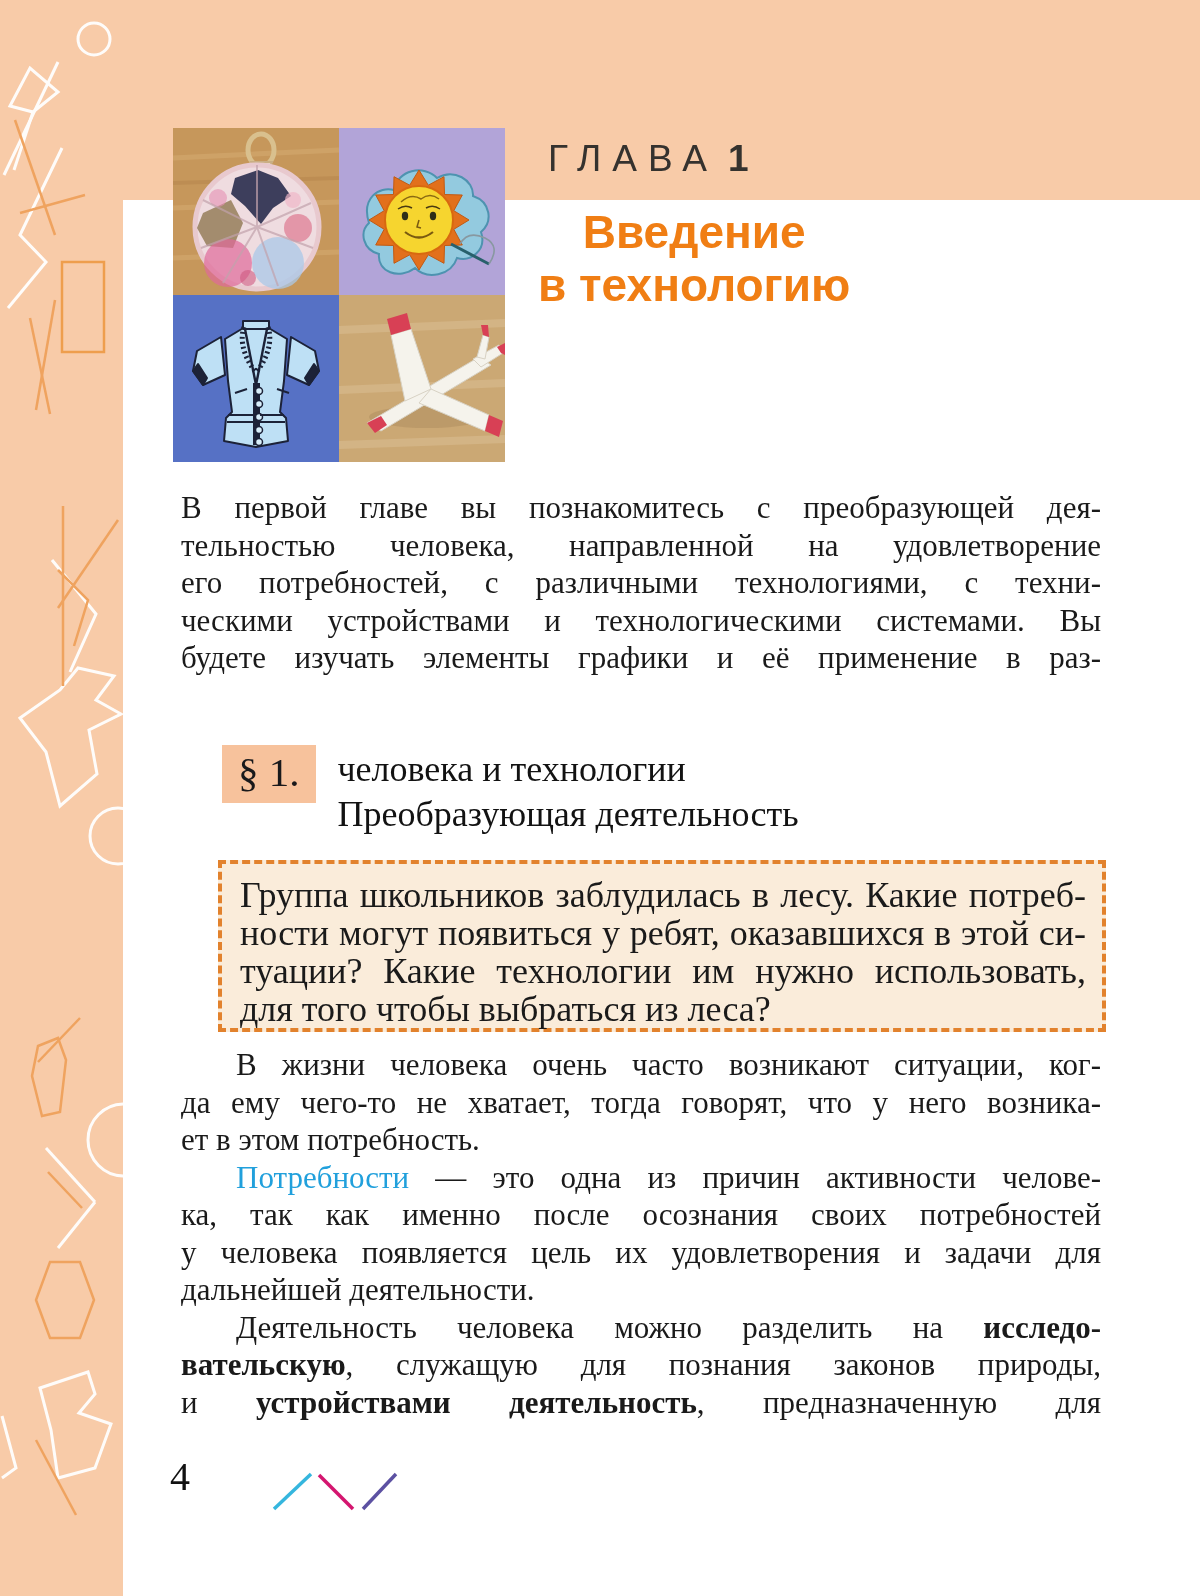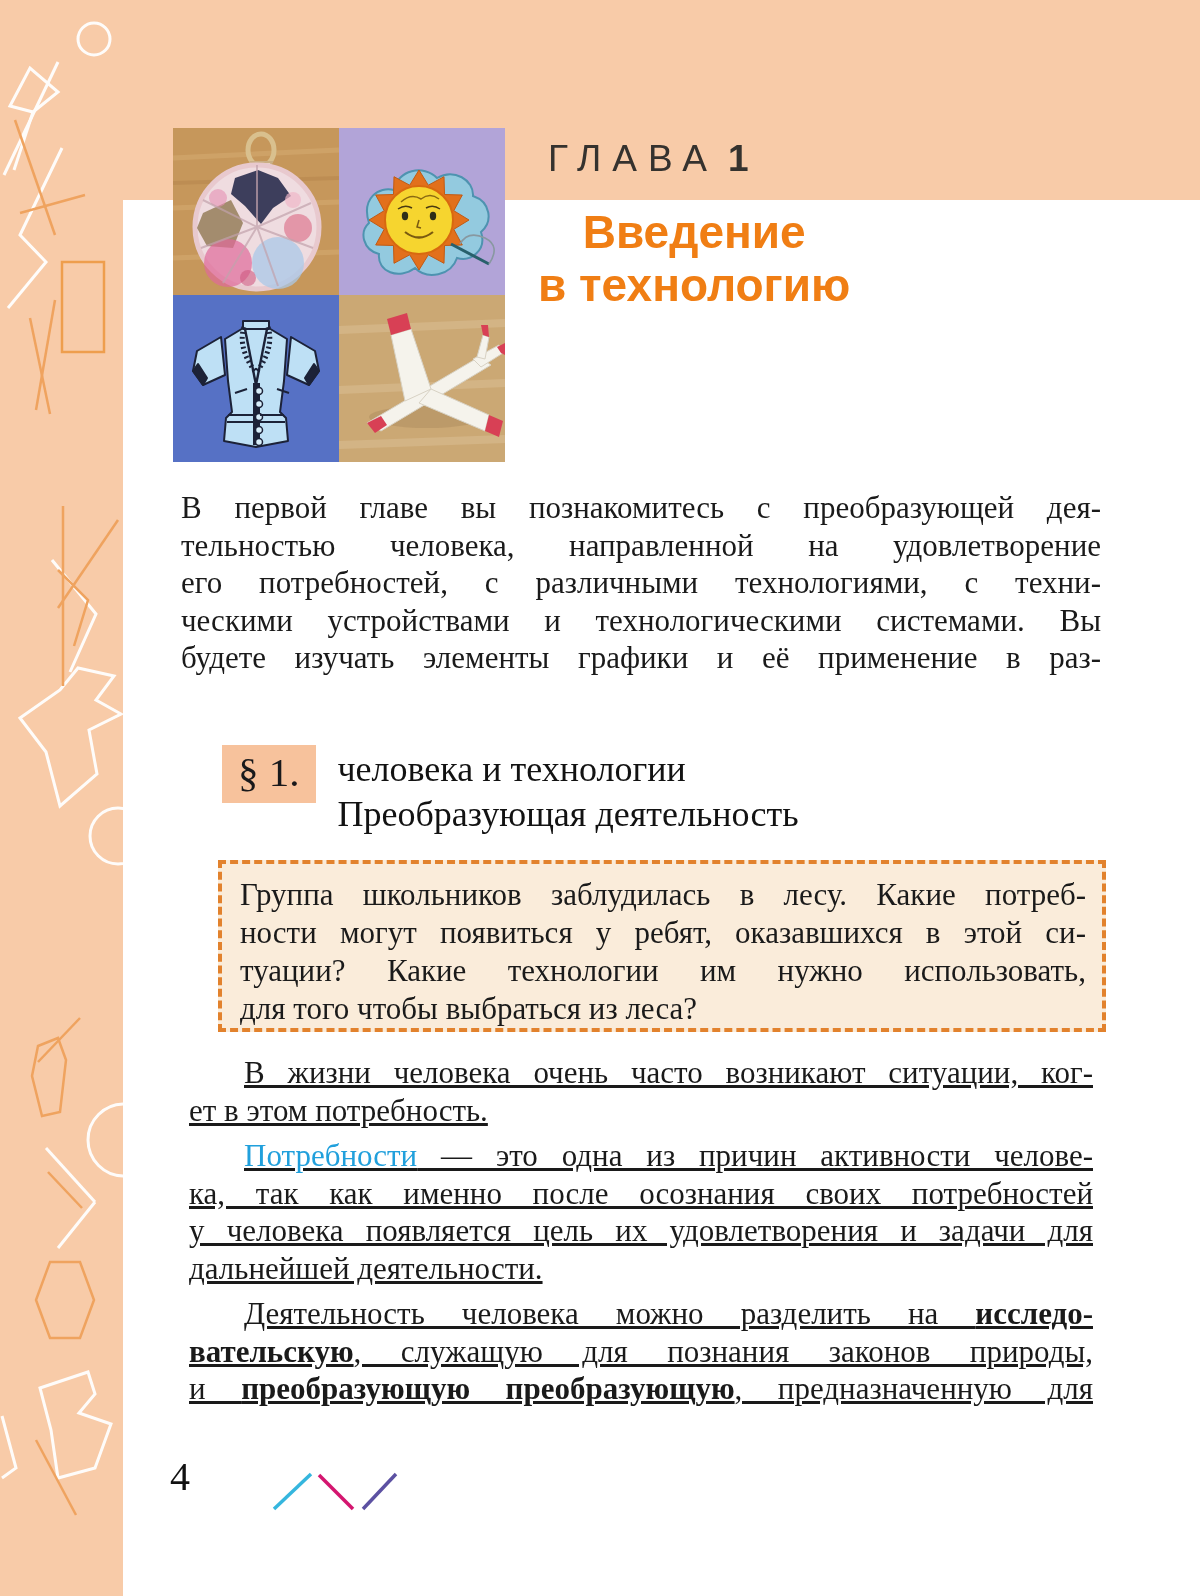--- a/index.html
+++ b/index.html
@@ -25,23 +25,23 @@
   .textcol{position:absolute;left:181px;width:920px;font-size:31px;line-height:37.5px;}
   .intro{top:489px;}
   .tline{white-space:nowrap;}
   .tline.just{white-space:normal;text-align:justify;text-align-last:justify;}
   .tline.indent{text-indent:55px;}
   .seg-bold{font-weight:700;}
   .seg-blue{color:var(--term-blue);}
   .section-head{position:absolute;left:222px;top:745px;display:flex;align-items:flex-start;}
   .section-badge{background:var(--peach-box);padding:4px 16px 8px 16px;font-size:41px;line-height:46px;color:#19191B;}
   .section-title{margin-left:22px;font-size:36px;line-height:45px;color:#121212;padding-top:2px;}
-  .task-box{position:absolute;left:218px;top:860px;width:888px;height:172px;box-sizing:border-box;background:var(--dash-bg);border:4px dashed var(--dash-border);padding:12px 16px 8px 18px;font-size:31px;line-height:38px;}
+  .task-box{position:absolute;left:218px;top:860px;width:888px;height:172px;box-sizing:border-box;background:var(--dash-bg);border:4px dashed var(--dash-border);padding:12px 16px 8px 18px;font-size:36px;line-height:38px;}
   .body-paras{top:1046px;}
-  .para{margin:8px;text-decoration:underline;}
+  .para{margin:0;}
   .page-number{position:absolute;left:170px;top:1453px;font-size:40px;color:#111;}
   .slashes{position:absolute;left:256px;top:1464px;}
   [data-name]{-webkit-user-select:none;}
 </style>
 </head>
 <body>
 
 <div class="page" data-name="textbook-page">
 
   <div class="top-band" data-name="chapter-header-band"></div>
@@ -206,32 +206,33 @@
   <div class="task-box" data-name="task-box">
       <div class="tline just"><span>Группа школьников заблудилась в лесу. Какие потреб-</span></div>
       <div class="tline just"><span>ности могут появиться у ребят, оказавшихся в этой си-</span></div>
       <div class="tline just"><span>туации? Какие технологии им нужно использовать,</span></div>
       <div class="tline"><span>для того чтобы выбраться из леса?</span></div>
     </div>
 
   <div class="textcol body-paras" data-name="body-text">
     <div class="para" data-name="paragraph-needs-situation">
         <div class="tline just indent"><span>В жизни человека очень часто возникают ситуации, ког-</span></div>
+        <div class="tline just"><span>да ему чего-то не хватает, тогда говорят, что у него возника-</span></div>
         <div class="tline"><span>ет в этом потребность.</span></div>
       </div>
     <div class="para" data-name="paragraph-needs-definition">
         <div class="tline just indent"><span class="seg-blue">Потребности</span><span> — это одна из причин активности челове-</span></div>
         <div class="tline just"><span>ка, так как именно после осознания своих потребностей</span></div>
         <div class="tline just"><span>у человека появляется цель их удовлетворения и задачи для</span></div>
         <div class="tline"><span>дальнейшей деятельности.</span></div>
       </div>
     <div class="para" data-name="paragraph-activity-types">
         <div class="tline just indent"><span>Деятельность человека можно разделить на </span><span class="seg-bold">исследо-</span></div>
         <div class="tline just"><span class="seg-bold">вательскую</span><span>, служащую для познания законов природы,</span></div>
-        <div class="tline just"><span>и </span><span class="seg-bold">преобразующую преобразующую</span><span>, предназначенную для</span></div>
+        <div class="tline just"><span>и </span><span class="seg-bold">устройствами деятельность</span><span>, предназначенную для</span></div>
       </div>
   </div>
 
   <div class="page-number" data-name="page-number">4</div>
 
   <svg class="slashes" width="150" height="52" viewBox="0 0 150 52" data-name="colored-slashes-icon">
     <line x1="18" y1="45" x2="55" y2="10" stroke="#35B6DE" stroke-width="3.5"></line>
     <line x1="63" y1="11" x2="97" y2="45" stroke="#D4156F" stroke-width="3.5"></line>
     <line x1="107" y1="45" x2="140" y2="10" stroke="#5C51A2" stroke-width="3.5"></line>
   </svg>

